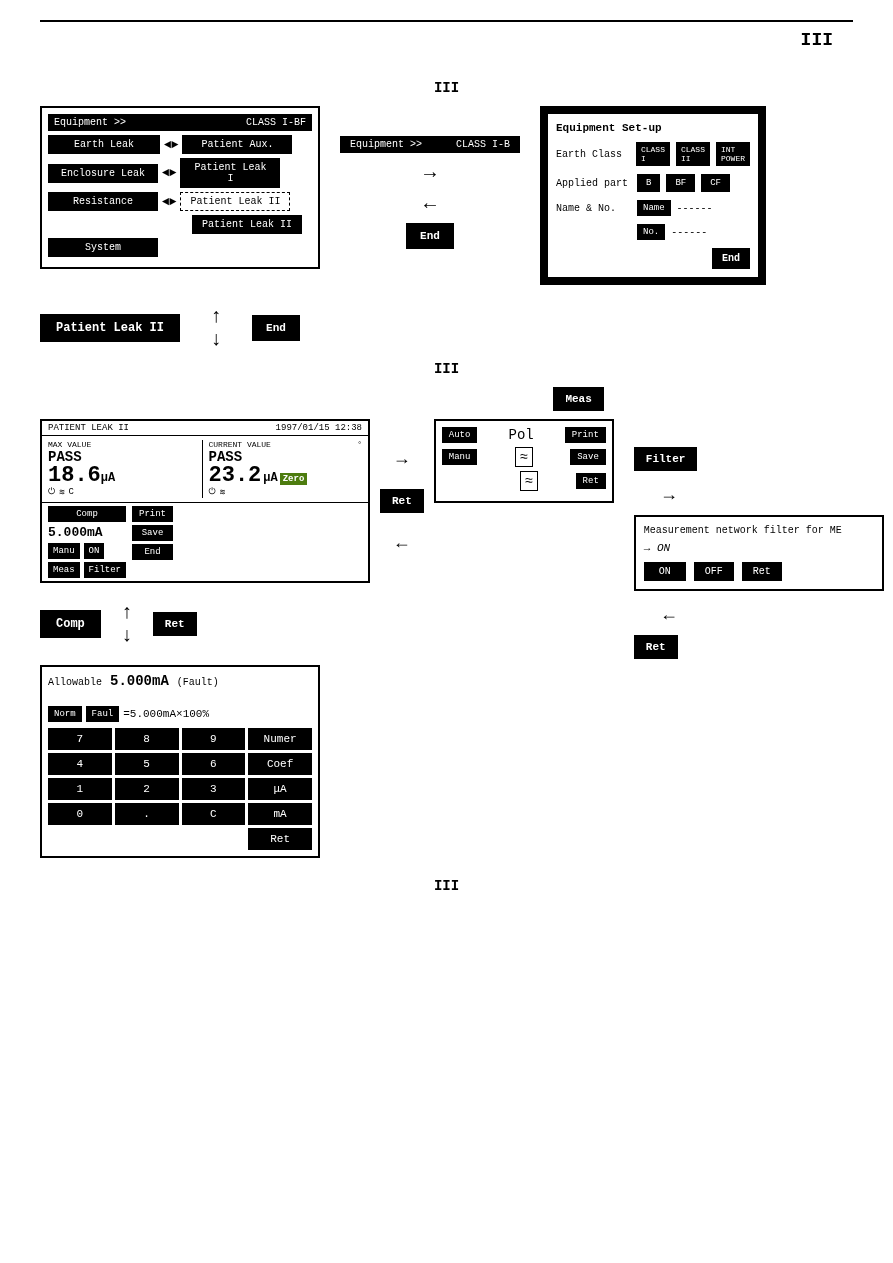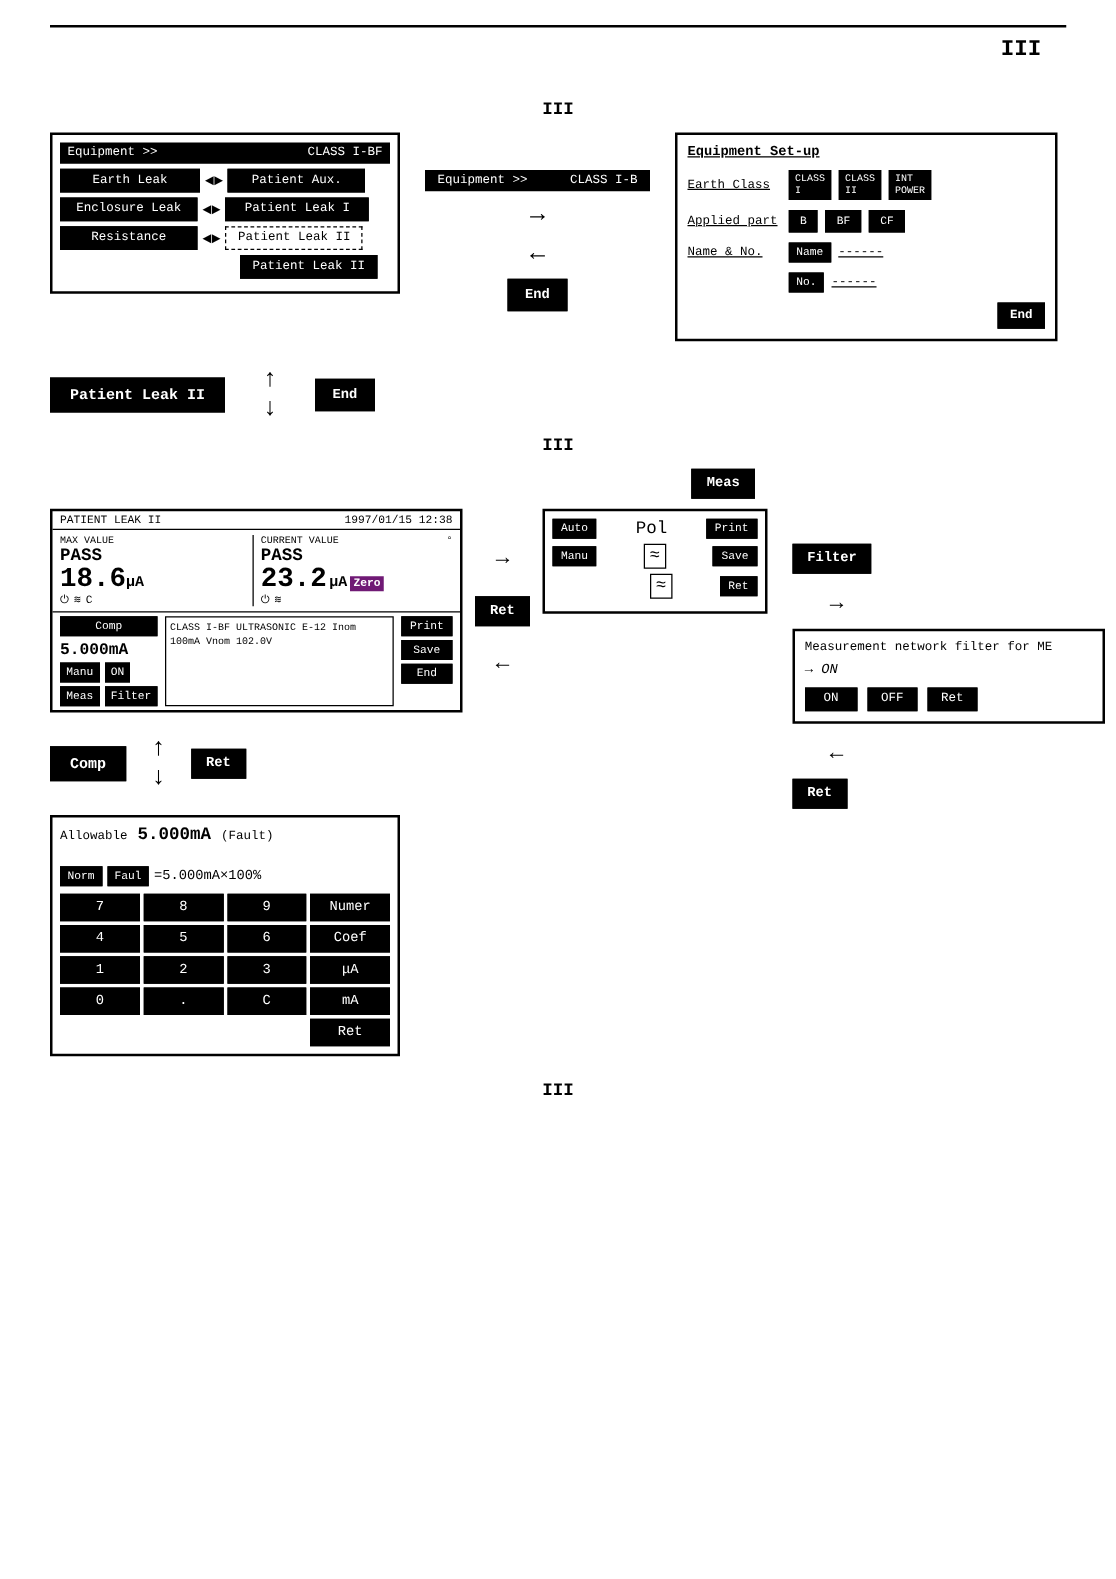--- a/index.html
+++ b/index.html
@@ -93,24 +93,23 @@
     }
 
     .menu-row-single {
       display: flex;
       gap: 4px;
       margin-bottom: 4px;
     }
 
     
     .equip-setup {
-      border: 2px solid #000000;
+      border: 8px solid #000000;
       padding: 8px;
-      width: 306px;
-      text-decoration: underline;
+      width: 226px;
     }
 
     .equip-setup-title {
       font-size: 11px;
       font-weight: bold;
       margin-bottom: 8px;
     }
 
     .equip-row {
       display: flex;
@@ -325,35 +324,38 @@
 
         <div class="menu-row">
           <div class="menu-btn" style="width:112px;">Earth Leak</div>
           <span style="font-size:12px;">◄►</span>
           <div class="menu-btn" style="width:110px;">Patient Aux.</div>
         </div>
 
         <div class="menu-row">
           <div class="menu-btn" style="width:110px;">Enclosure Leak</div>
           <span style="font-size:12px;">◄►</span>
-          <div class="menu-btn" style="width:115px;">Patient Leak I</div>
+          <div class="menu-btn" style="width:100px;">Patient Leak I</div>
         </div>
 
         <div class="menu-row">
           <div class="menu-btn" style="width:110px;">Resistance</div>
           <span style="font-size:12px;">◄►</span>
           <div class="menu-btn-white" style="width:110px; border:1px dashed #000;">Patient Leak II</div>
         </div>
 
         <div class="menu-row">
           <div style="width:110px;"></div>
           <span style="width:26px;"></span>
           <div class="menu-btn" style="width:110px;">Patient Leak II</div>
         </div>
 
+        <div class="menu-row-single">
+          <div class="menu-btn" style="width:110px;">System</div>
+        </div>
       </div>
     </div>
 
     <div class="top-middle-group">
 
       <div style="margin-bottom:8px;">
         <div style="background:#000; color:#fff; padding:3px 10px; font-size:10px; display:flex; justify-content:space-between; width:180px;">
           <span>Equipment &gt;&gt;</span>
           <span>CLASS I-B</span>
         </div>
@@ -445,21 +447,21 @@
             </div>
             <div style="flex:1; border-left:1px solid #000; padding-left:6px;">
               <div style="font-size:8px; display:flex; justify-content:space-between;">
                 <span>CURRENT VALUE</span>
                 <span>°</span>
               </div>
               <div style="font-size:14px; font-weight:bold;">PASS</div>
               <div style="font-size:22px; font-weight:bold; line-height:1; display:flex; align-items:baseline; gap:2px;">
                 <span>23.2</span>
                   <span style="font-size:12px;">μA</span>
-                <span style="font-size:9px;"><span style="background:#701a75;color:#fff;padding:1px 3px;">Zero</span></span>
+                <span style="font-size:9px;"><span style="background:#4d7c0f;color:#fff;padding:1px 3px;">Zero</span></span>
               </div>
               <div style="font-size:9px; display:flex; gap:4px;">
                 <span>⏻</span>
                 <span>≋</span>
               </div>
             </div>
           </div>
 
           <div style="border-top:1px solid #000; margin-top:4px; display:flex; padding:3px 6px; gap:6px;">
             <div style="display:flex; flex-direction:column; gap:3px;">
@@ -467,21 +469,20 @@
               <div style="font-size:13px; font-weight:bold;">5.000mA</div>
               <div style="display:flex; gap:4px;">
                 <div class="menu-btn" style="font-size:9px; padding:2px 4px;">Manu</div>
                 <div class="menu-btn" style="font-size:9px; padding:2px 4px;">ON</div>
               </div>
               <div style="display:flex; gap:4px;">
                 <div class="menu-btn" style="font-size:9px; padding:2px 4px;">Meas</div>
                 <div class="menu-btn" style="font-size:9px; padding:2px 4px;">Filter</div>
               </div>
             </div>
-            <div style="border:1px solid #000; padding:3px; font-size:8px; flex:1; line-height:1.4;">CLASS I-BF ULTRASONIC E-12 Inom 100mA Vnom 102.0V</div>
             <div style="display:flex; flex-direction:column; gap:3px;">
               <div class="menu-btn" style="font-size:9px; padding:2px 6px;">Print</div>
               <div class="menu-btn" style="font-size:9px; padding:2px 6px;">Save</div>
               <div class="menu-btn" style="font-size:9px; padding:2px 6px;">End</div>
             </div>
           </div>
         </div>
 
         <div style="display:flex; flex-direction:column; align-items:center; justify-content:center; gap:20px; padding-top:30px;">
           <div style="font-size:18px;">→</div>

